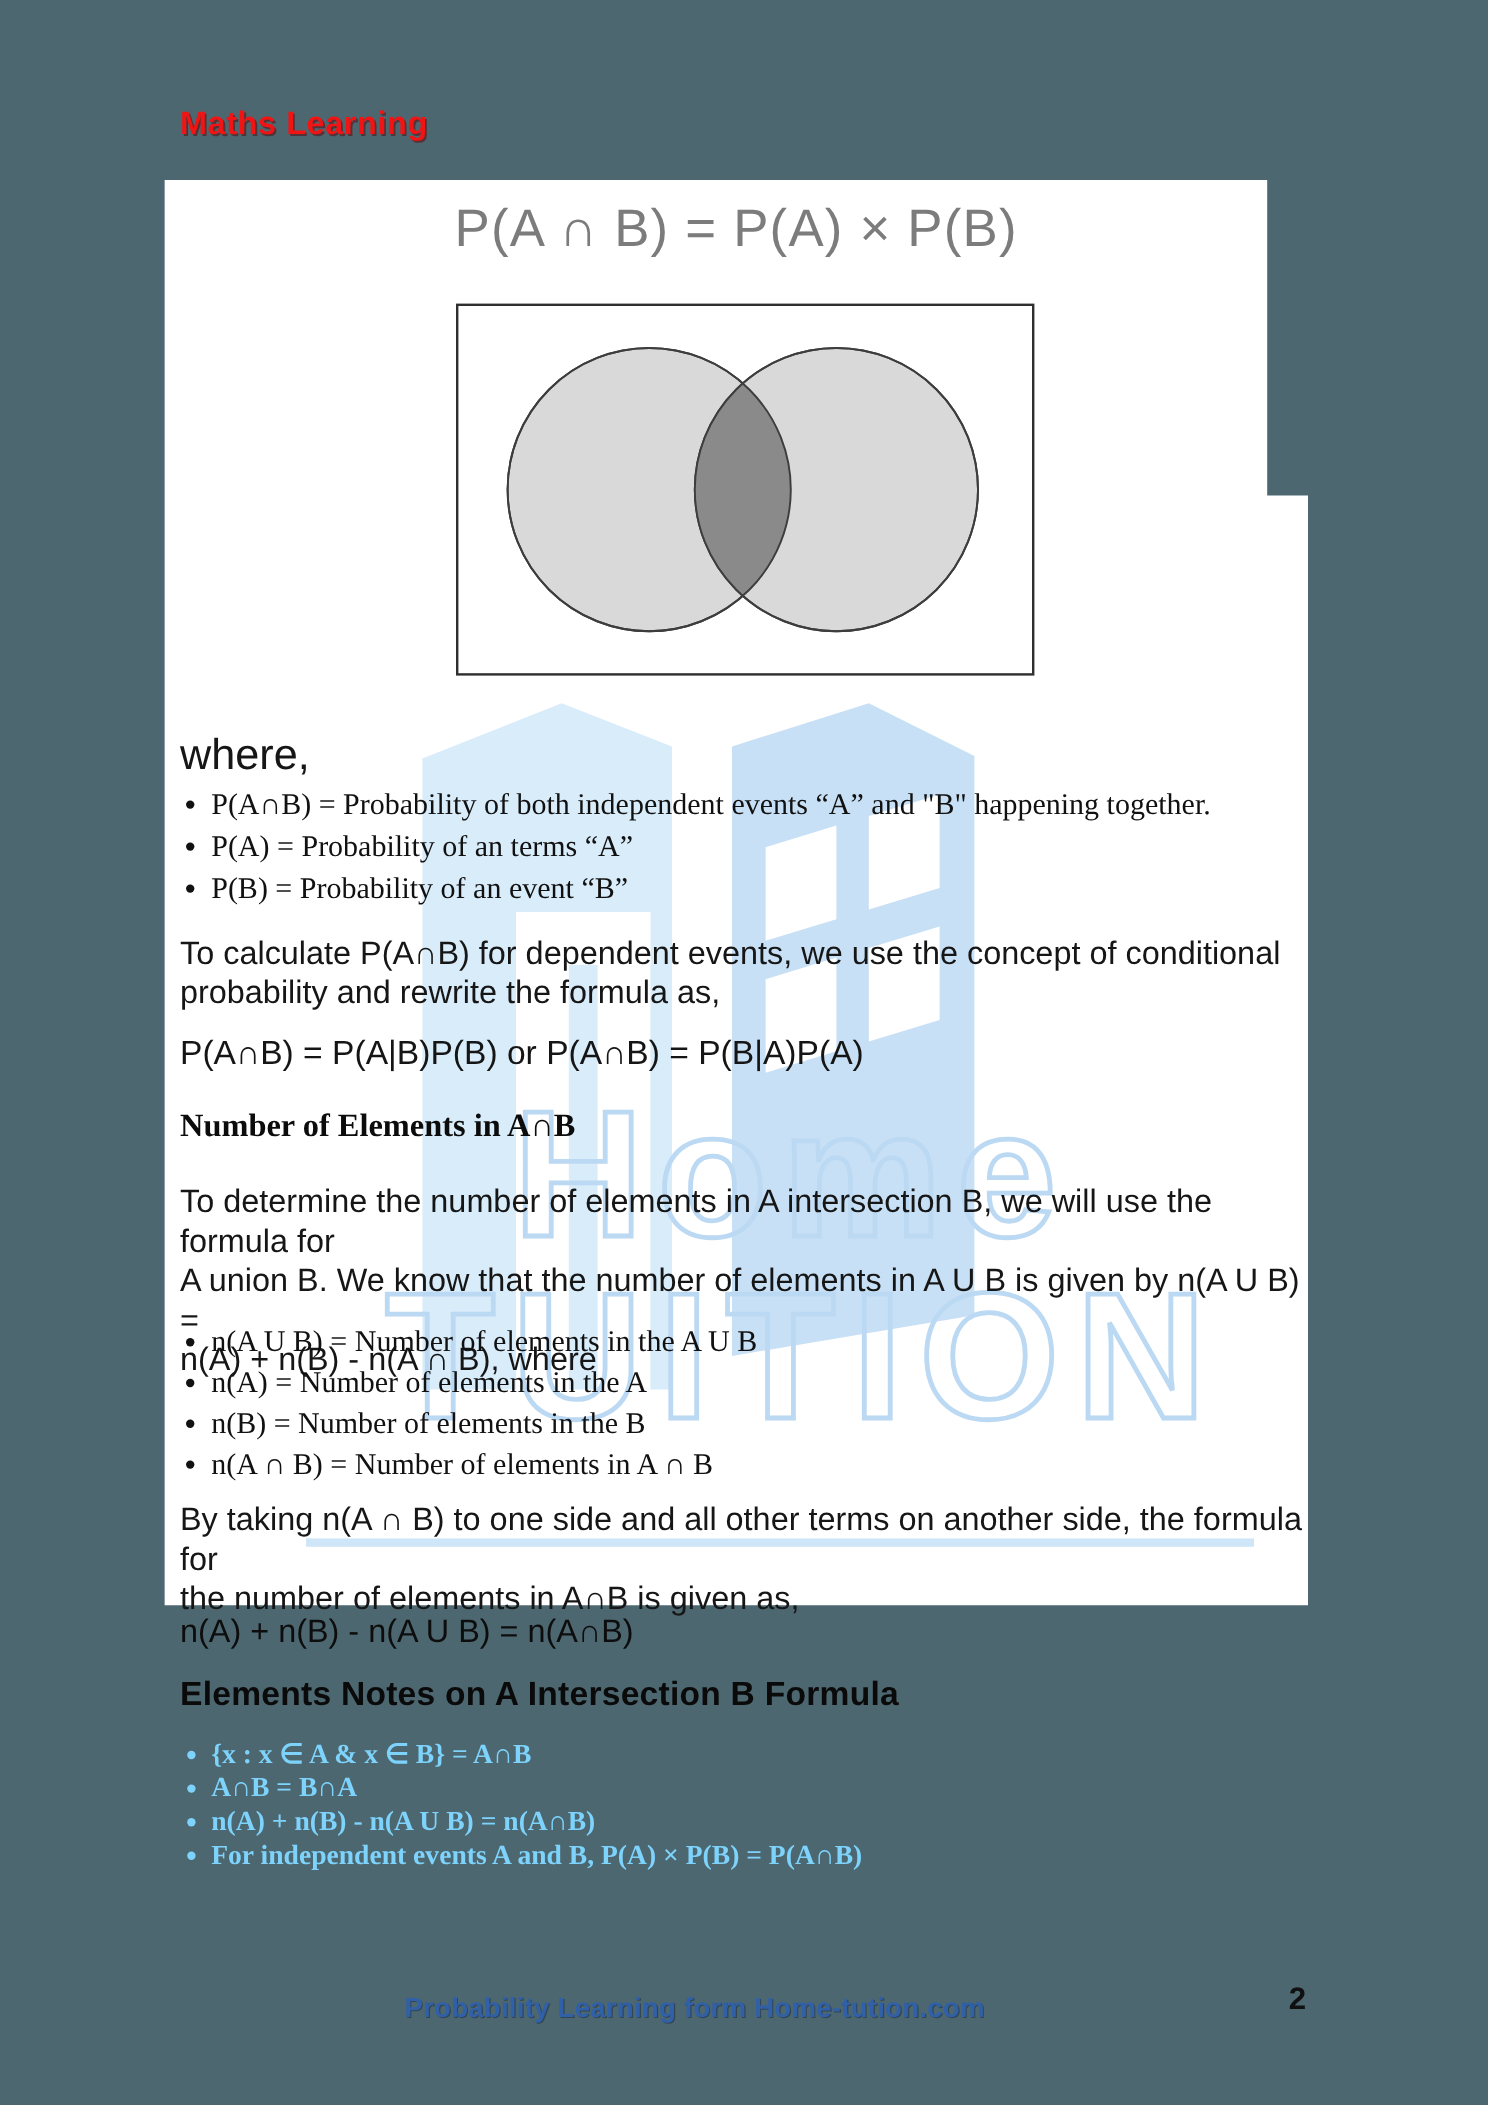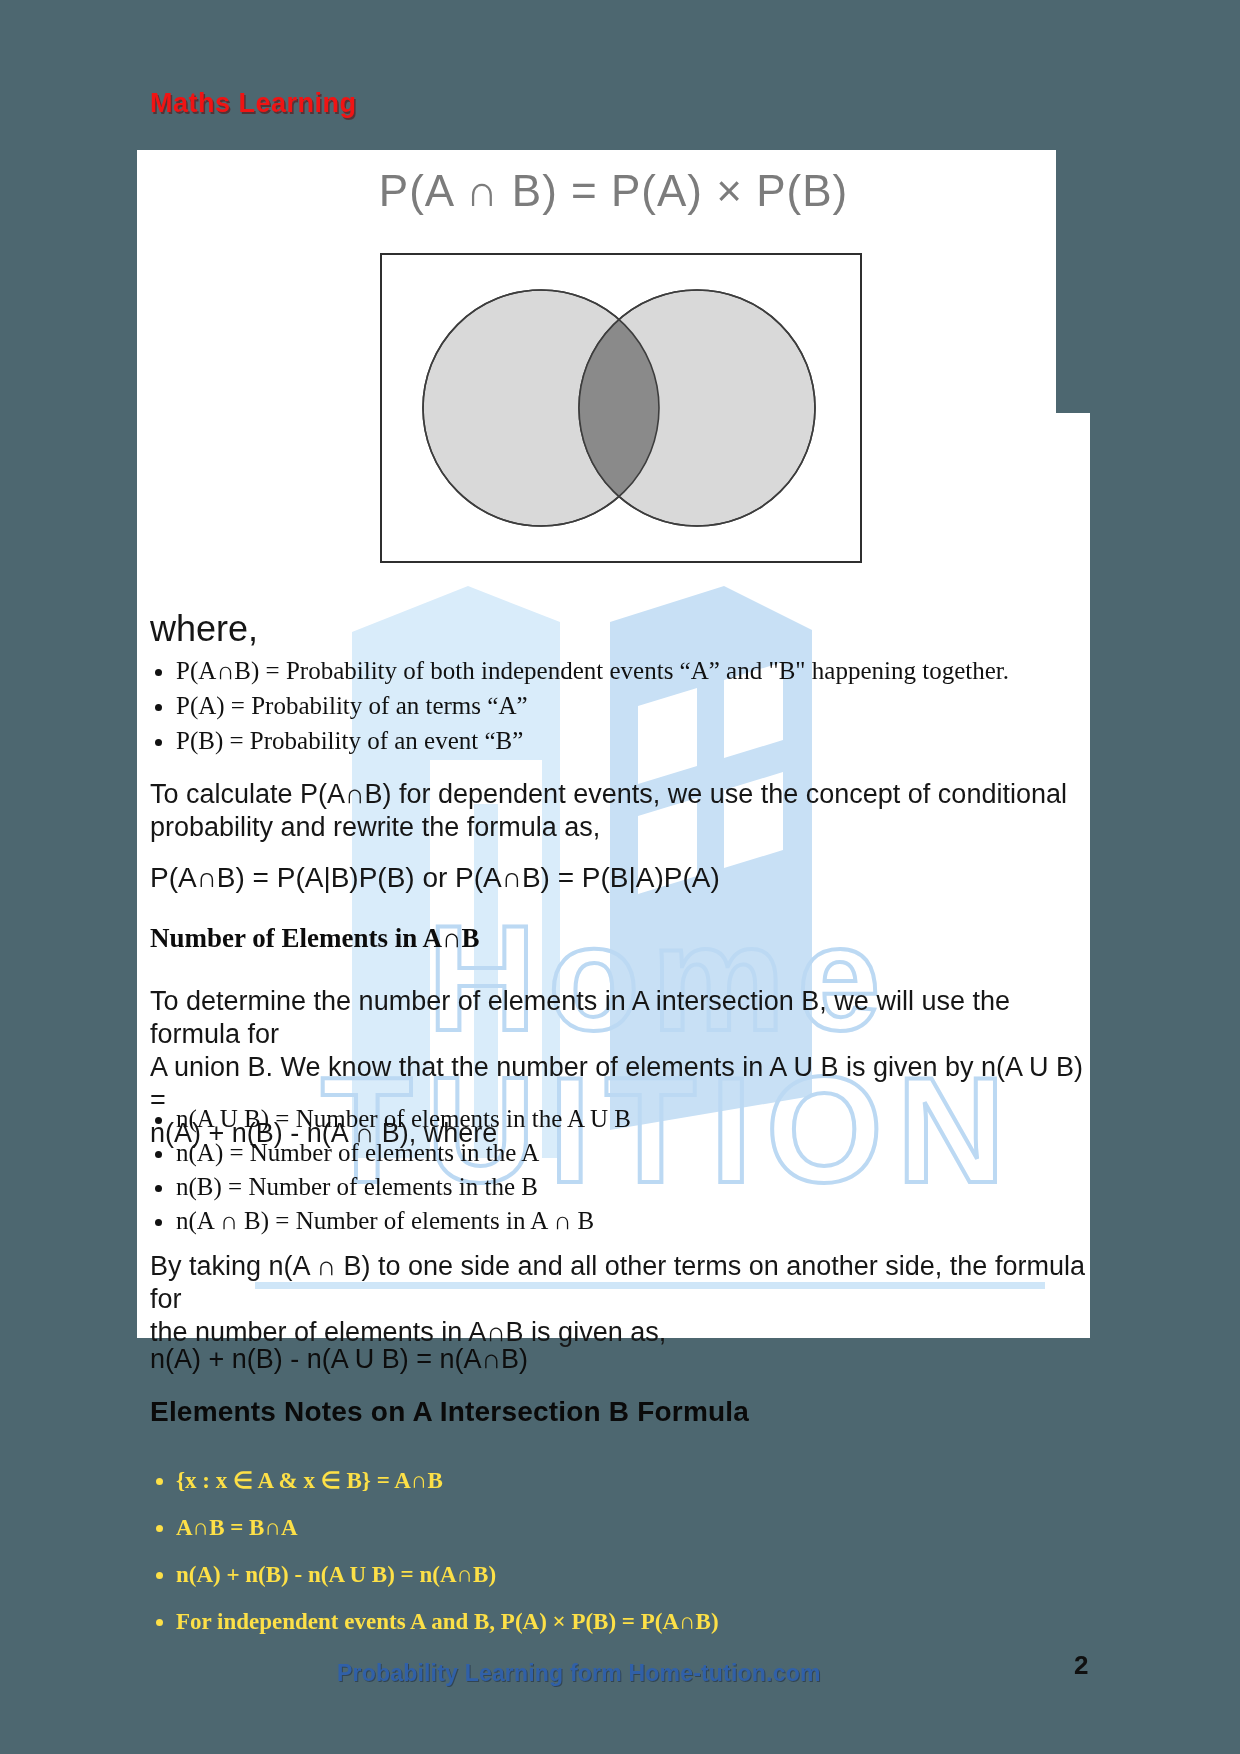--- a/index.html
+++ b/index.html
@@ -45,21 +45,21 @@
   .para-elements{top:835px;width:935px;}
   .count-list{top:952px;width:920px;}
   .count-list li{line-height:34px;}
   .para-taking{top:1100px;width:935px;}
   .below{position:absolute;z-index:3;}
   .formula-result{left:150px;top:1344px;font-size:27px;color:#0d0d0d;}
   .notes-heading{left:150px;top:1396px;font-size:28px;font-weight:bold;color:#0a0a0a;letter-spacing:.2px;}
   ul.notes-list{left:150px;top:1448px;margin:0;padding:0 0 0 26px;list-style:disc;position:absolute;z-index:3;}
   ul.notes-list li{
     font-family:"Liberation Serif",serif;font-weight:600;
-    font-size:23px;line-height:28px;color:#fde047;margin-top:19px;
+    font-size:23px;line-height:28px;color:#7dd3fc;
   }
   .footer-text{
     position:absolute;left:337px;top:1660px;z-index:4;
     font-size:23px;font-weight:bold;color:#3060a8;
     text-shadow:1px 1px 0 rgba(10,20,40,.4);letter-spacing:.2px;
   }
   .page-number{
     position:absolute;left:1074px;top:1650px;z-index:4;
     font-size:26px;font-weight:bold;color:#101010;
   }

